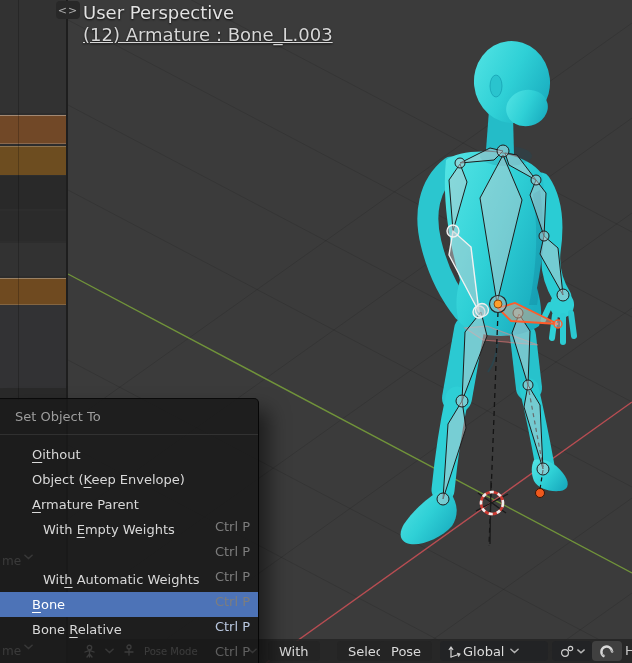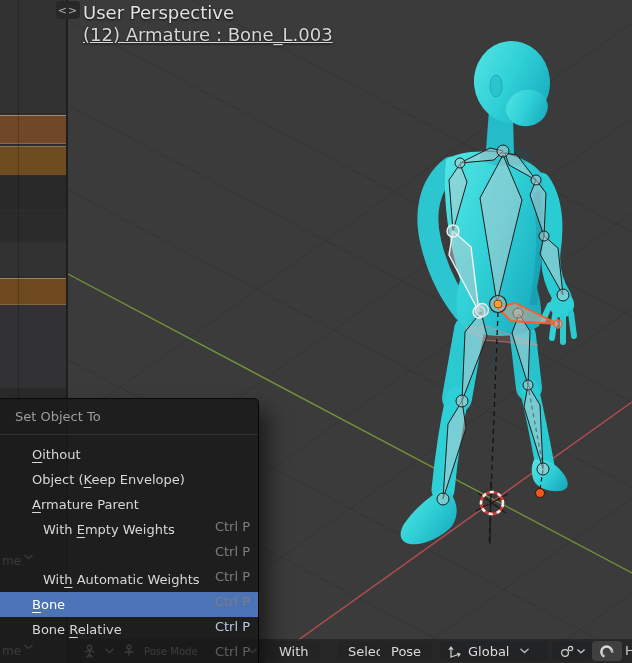--- a/index.html
+++ b/index.html
@@ -21,21 +21,21 @@
   
   .vp-overlay{z-index:2;color:#e2e2e2;font-size:18px;text-shadow:0 1px 2px rgba(0,0,0,0.8);white-space:nowrap;}
   .corner-widget{
     z-index:2;left:56px;top:1px;width:24px;height:18px;background:#282828;border-radius:4px;
     color:#b2b2b2;font-size:11px;display:flex;align-items:center;justify-content:center;letter-spacing:1px;
   }
   
   .vheader{position:absolute;left:68px;top:639px;width:564px;height:24px;background:rgba(36,36,36,0.88);z-index:2;}
   .hbtn{position:absolute;top:2px;height:20px;display:flex;align-items:center;padding:0 11px;
         background:#242424;border-radius:4px;color:#d9d9d9;font-size:13px;}
-  .pill{position:absolute;top:2px;height:20px;display:flex;align-items:center;gap:5px;padding:0 7px;
+  .pill{position:absolute;top:2px;height:20px;display:flex;align-items:center;padding:0 7px;
         background:#222325;border-radius:4px;color:#dcdcdc;font-size:13px;}
   .chev{display:inline-block;color:#b5b5b5;}
   .ghost-hdr{position:absolute;top:2px;height:20px;display:flex;align-items:center;gap:8px;color:#c6c6c6;font-size:10px;}
   .edge-label{position:absolute;left:557px;top:4px;color:#c9c9c9;font-size:13px;}
   
   .menu{
     position:absolute;left:0;top:398px;width:258px;height:265px;z-index:3;
     background:rgba(24,24,24,0.80);
     border-top:1px solid #0a0a0a;border-right:1px solid #060606;border-top-right-radius:5px;
     box-shadow:10px 12px 20px rgba(0,0,0,0.5);

